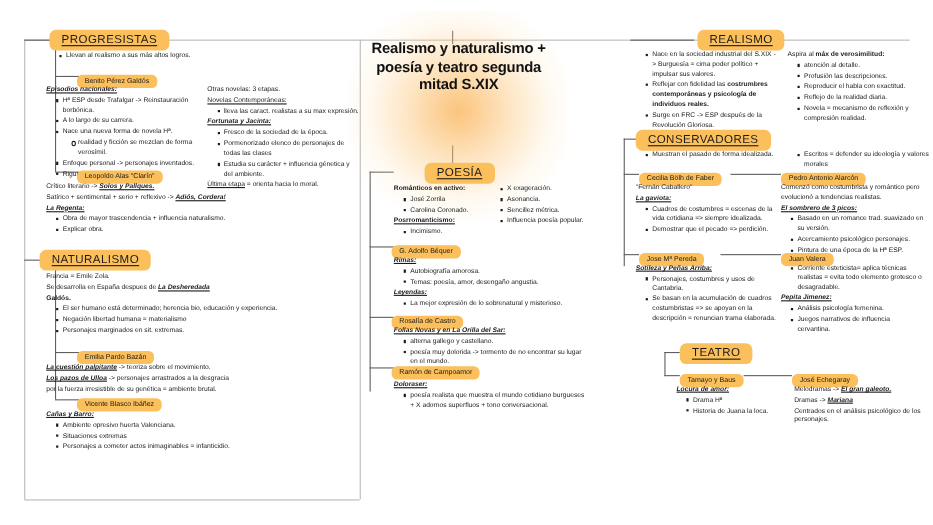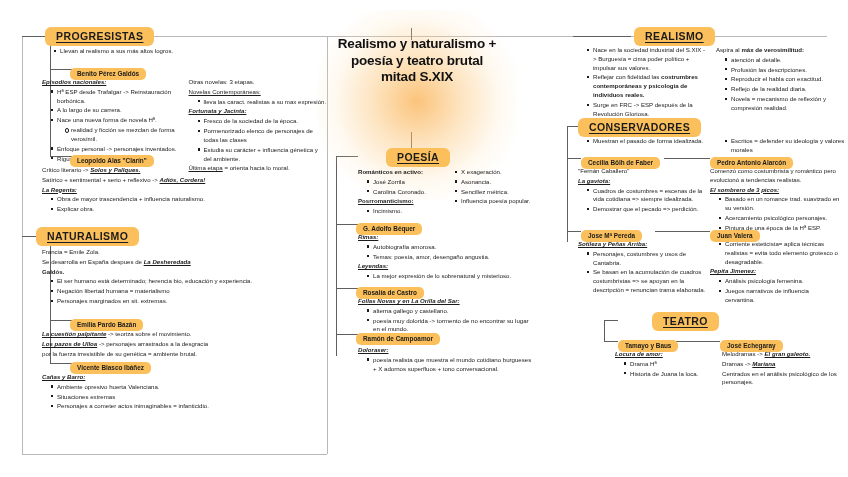--- a/index.html
+++ b/index.html
@@ -4,21 +4,21 @@
 <style>
   html,body{margin:0;padding:0;background:#ffffff;}
   body{
     width:848px;height:477px;position:relative;overflow:hidden;
     font-family:"Liberation Sans","DejaVu Sans",sans-serif;
     color:#1b1b1b;
   }
   
   .pill{
     display:inline-block;background:#FBBF5B;border-radius:5px;
-    padding:2px 9px 3px 9px;font-weight:bold;white-space:nowrap;
+    padding:2px 9px 3px 9px;font-weight:normal;white-space:nowrap;
     position:relative;z-index:6;
   }
   .pill.big{font-size:10.5px;letter-spacing:.4px;text-decoration:underline;
     text-underline-offset:1.5px;padding:3px 11px 4px 11px;border-radius:6px;}
   .pill.small{font-size:6.4px;padding:2px 7px 2.5px 7px;border-radius:5px;}
 
   
   .txt{font-size:6.1px;line-height:1.45;position:relative;z-index:6;}
   .txt b{font-weight:bold;}
   .txt .u{text-decoration:underline;text-underline-offset:1px;}
@@ -83,21 +83,21 @@
 <div class="h" style="left:664px;top:158px;width:46px;"></div>
 <div class="h" style="left:567px;top:231px;width:14px;"></div>
 <div class="h" style="left:655px;top:231px;width:55px;"></div>
 
 <div class="h" style="left:604px;top:320px;width:14px;"></div>
 <div class="v" style="left:604px;top:320px;height:22px;"></div>
 <div class="h" style="left:604px;top:341px;width:14px;"></div>
 <div class="h" style="left:676px;top:341px;width:44px;"></div>
 
 <div id="center-glow"></div>
-<div id="center-title">Realismo y naturalismo + poesía y teatro brutal mitad S.XIX</div>
+<div id="center-title">Realismo y naturalismo + poesía y teatro segunda mitad S.XIX</div>
 
 <div style="position:absolute;left:45px;top:26px;">
   <span class="pill big">PROGRESISTAS</span>
 </div>
 <div class="txt" style="position:absolute;left:45px;top:47px;width:250px;">
   <ul>
       <li>Llevan al realismo a sus más altos logros.</li>
     </ul>
 </div>
 
@@ -326,21 +326,21 @@
   <ul>
       <li>Corriente esteticista= aplica técnicas realistas = evita todo elemento grotesco o desagradable.</li>
     </ul>
   <div class="line"><span class="ui">Pepita Jimenez:</span></div>
   <ul>
     <li>Análisis psicología femenina.</li>
     <li>Juegos narrativos de influencia cervantina.</li>
   </ul>
 </div>
 
-<div style="position:absolute;left:652px;top:311px;text-align:center;">
+<div style="position:absolute;left:618px;top:311px;text-align:center;">
   <span class="pill big">TEATRO</span>
 </div>
 
 <div style="position:absolute;left:618px;top:334px;">
   <span class="pill small">Tamayo y Baus</span>
 </div>
 <div class="txt" style="position:absolute;left:615px;top:350px;width:105px;">
   <div class="line"><span class="ui">Locura de amor:</span></div>
   <ul>
     <li>Drama Hª</li>

